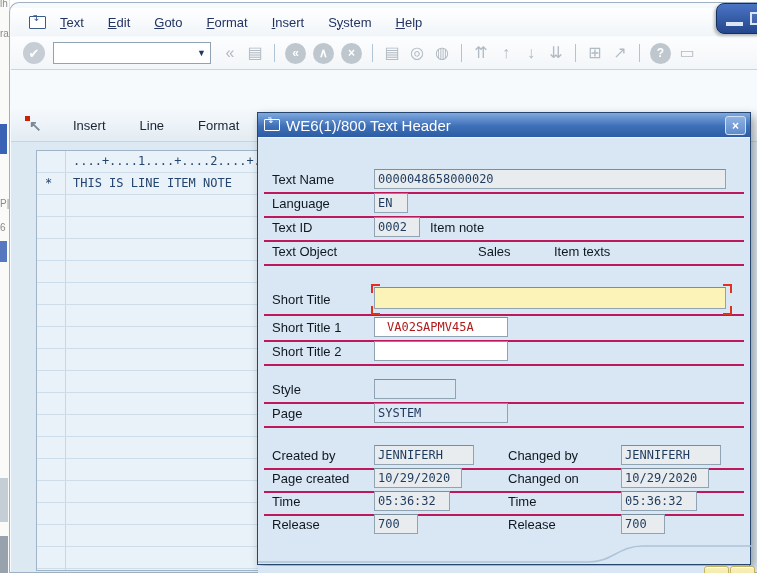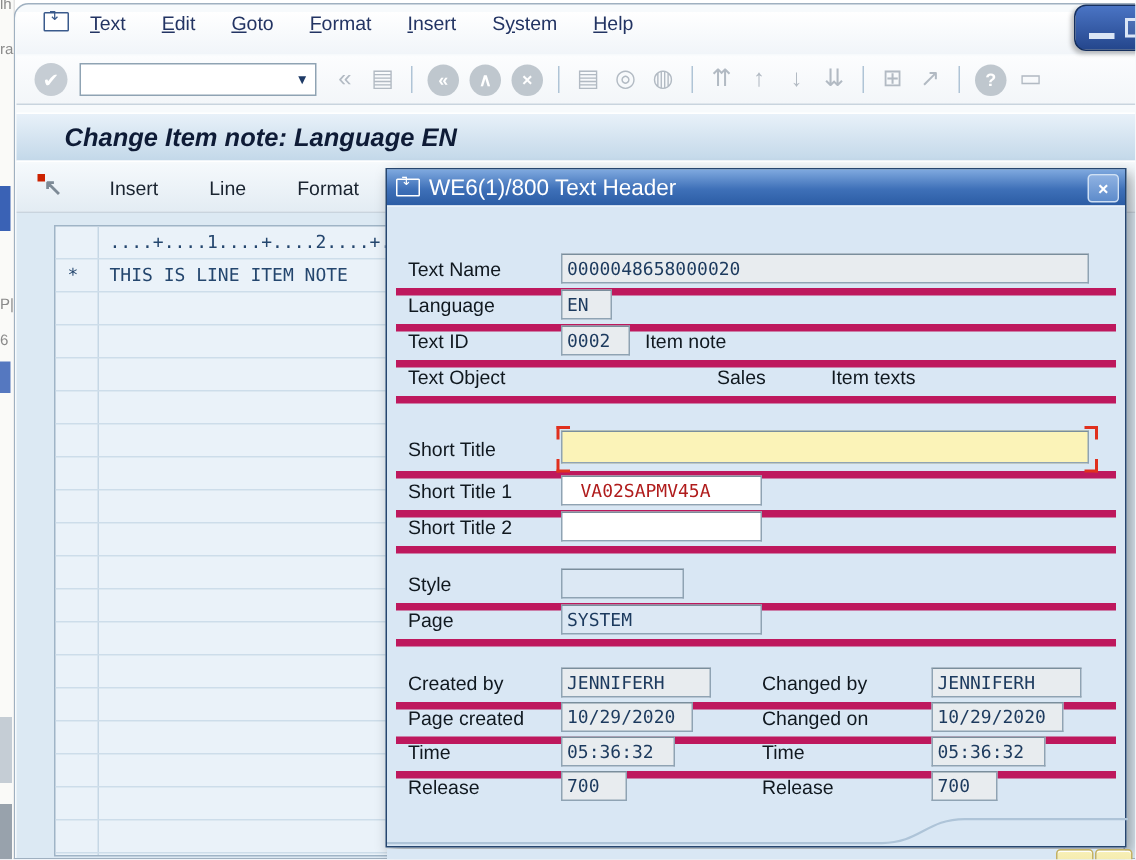--- a/index.html
+++ b/index.html
@@ -20,21 +20,21 @@
 
   
   .win-controls{position:absolute;left:706px;top:0;width:60px;height:31px;border-radius:8px;
     background:linear-gradient(180deg,#4a74c4,#24468C);border:1px solid #16305e;box-shadow:-2px 2px 3px rgba(0,0,0,.25);
     display:flex;align-items:center;gap:7px;padding-left:9px;box-sizing:border-box;}
   .win-btn{width:17px;height:13px;box-sizing:border-box;}
   .win-btn.min{border:2px solid #dbe6f6;border-top:none;border-left:none;border-right:none;border-bottom-width:4px;height:14px;}
   .win-btn.max{border:2px solid #dbe6f6;background:rgba(255,255,255,.08);}
 
   
-  .menu-bar{position:absolute;left:1px;right:0;top:5px;height:28px;display:flex;
+  .menu-bar{position:absolute;left:1px;right:0;top:5px;height:28px;display:flex;align-items:center;
     background:linear-gradient(180deg,#ffffff,#F1F5F9);padding-left:18px;}
   .sap-scr-icon{width:15px;height:11px;border:1px solid #3A5A8C;border-radius:1px;position:relative;margin-right:14px;background:#fff;}
   .sap-scr-icon::after{content:"↴";position:absolute;left:1px;top:-5px;font-size:10px;color:#3A5A8C;}
   .menu-items{display:flex;gap:24px;}
   .menu-item{font-size:13px;color:#233463;cursor:default;white-space:nowrap;}
   .menu-item .accel{text-decoration:underline;}
 
   
   .toolbar{position:absolute;left:1px;right:0;top:34px;height:33px;display:flex;align-items:center;
     background:linear-gradient(180deg,#FCFDFE,#F3F6F9);border-bottom:1px solid #C9D4DE;padding-left:12px;box-sizing:border-box;}
@@ -81,21 +81,21 @@
     background:linear-gradient(180deg,#7FA9DF 0%,#3E70B8 55%,#2B5CA4 100%);
     display:flex;align-items:center;padding-left:6px;box-sizing:border-box;}
   .dlg-icon{width:14px;height:10px;border:1px solid #fff;border-radius:1px;position:relative;margin-right:6px;flex:0 0 auto;}
   .dlg-icon::after{content:"↴";position:absolute;left:1px;top:-5px;font-size:9px;color:#fff;}
   .dlg-title{color:#fff;font-size:15px;white-space:nowrap;}
   .dlg-close{position:absolute;right:4px;top:3px;width:19px;height:17px;border:1px solid #CFE0F4;border-radius:3px;
     background:linear-gradient(180deg,#8FB2E2,#5E8CCB);color:#fff;font-size:12px;font-weight:bold;
     display:flex;align-items:center;justify-content:center;cursor:pointer;}
   .dlg-body{position:absolute;left:0;right:0;top:24px;bottom:0;background:#D9E7F4;border-top:1px solid #EAF2FA;}
 
-  .drow{position:absolute;left:6px;right:6px;height:24px;border-bottom:5px solid #be185d;}
+  .drow{position:absolute;left:6px;right:6px;height:24px;border-bottom:2px solid #be185d;}
   .drow.nosep{border-bottom:none;}
   .dlbl{position:absolute;left:8px;top:4px;font-size:13px;color:#10181F;white-space:nowrap;}
   .dlbl2{position:absolute;left:244px;top:4px;font-size:13px;color:#10181F;white-space:nowrap;}
   .fld{position:absolute;top:1px;height:20px;box-sizing:border-box;border:1px solid #8FA3B3;border-top-color:#7A8E9C;
     font-family:"DejaVu Sans Mono",monospace;font-size:12px;color:#1C3A5E;padding:2px 3px 0 3px;white-space:nowrap;overflow:hidden;}
   .fld.ro-gray{background:#E8ECEF;}
   .fld.ro-blue{background:#DCE8F4;}
   input.fld{padding:0 12px;background:#fff;outline:none;}
   input.fld.yellow{background:var(--focus-yellow,#FBF3B8);}
   input.fld.redtext{color:var(--value-red,#B01C1C);}
@@ -170,23 +170,20 @@
           <span class="tb-icon">⇊</span>
           <span class="tb-sep"></span>
           <span class="tb-icon">⊞</span>
           <span class="tb-icon">↗</span>
           <span class="tb-sep"></span>
           <span class="tb-icon circle">?</span>
           <span class="tb-icon">▭</span>
         </span>
     </div>
 
-    <div class="title-band">
-      <span class="txt">Change Item note: Language EN</span>
-    </div>
 
     <div class="app-toolbar">
       <span class="sel-icon">
           <span class="arr">↖</span>
         </span>
       <button class="app-btn">Insert</button>
       <button class="app-btn">Line</button>
       <button class="app-btn">Format</button>
       <button class="app-btn">Page</button>
     </div>

